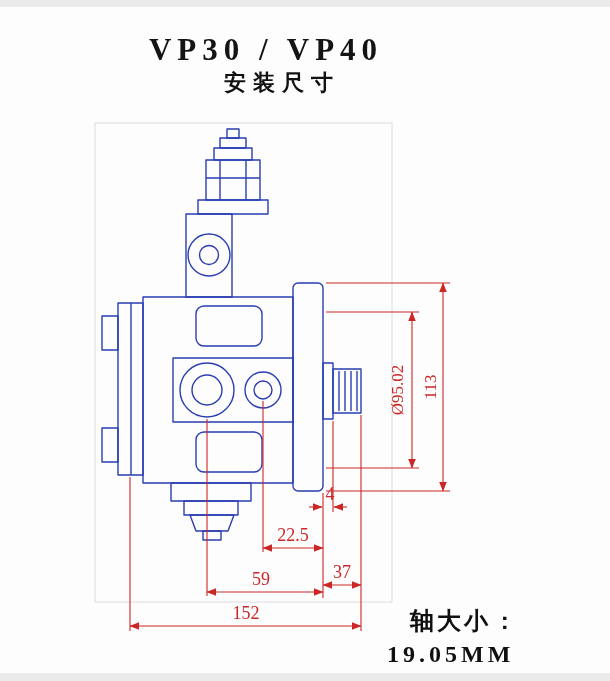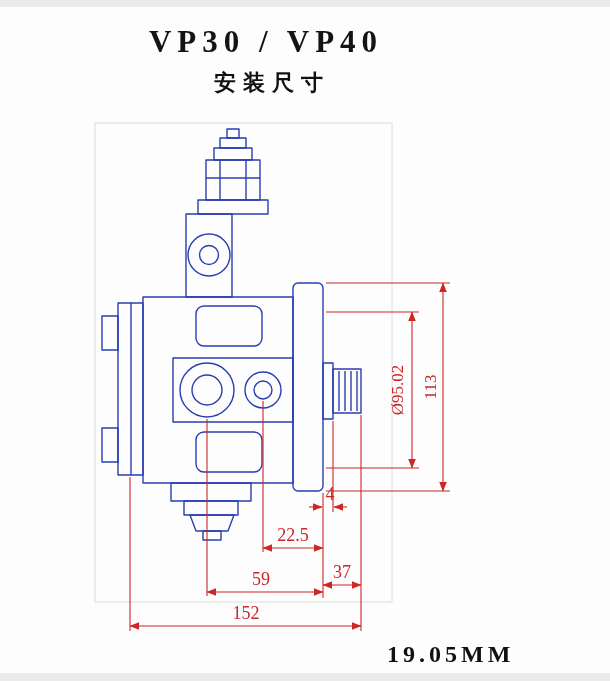--- a/index.html
+++ b/index.html
@@ -8,27 +8,27 @@
     width:610px; height:681px;
     margin:0 auto;
     background:#fdfdfd;
     overflow:hidden;
     font-family:"Liberation Serif", serif;
   }
   .edge-strip { position:absolute; left:0; width:610px; background:#ebebeb; }
   .edge-top { top:0; height:7px; }
   .edge-bottom { bottom:0; height:8px; }
   .title {
-    position:absolute; top:24px; left:0; width:532px;
+    position:absolute; top:32px; left:0; width:532px;
     text-align:center;
     font-size:31px; font-weight:bold; letter-spacing:6px;
     color:#141414;
   }
   .subtitle {
-    position:absolute; top:68px; left:6px; width:532px;
+    position:absolute; top:68px; left:16px; width:532px;
     text-align:center;
     font-family:"Liberation Sans", sans-serif;
     font-size:22px; font-weight:bold; letter-spacing:7px;
     color:#111;
   }
   .shaft-label {
     position:absolute; left:410px; top:605px;
     font-family:"Liberation Sans", sans-serif;
     font-size:24px; font-weight:bold; letter-spacing:3px;
     color:#101010;
@@ -151,14 +151,15 @@
       <text x="403" y="390" font-size="17" transform="rotate(-90 403 390)">Ø95.02</text>
       <text x="436" y="387" font-size="17" transform="rotate(-90 436 387)">113</text>
       <text x="330" y="500">4</text>
       <text x="293" y="541">22.5</text>
       <text x="342" y="578">37</text>
       <text x="261" y="585">59</text>
       <text x="246" y="619">152</text>
     </g>
   </svg>
 
+  <div class="shaft-label">轴大小 :</div>
   <div class="shaft-value">19.05MM</div>
 </div>
 
 </body></html>

